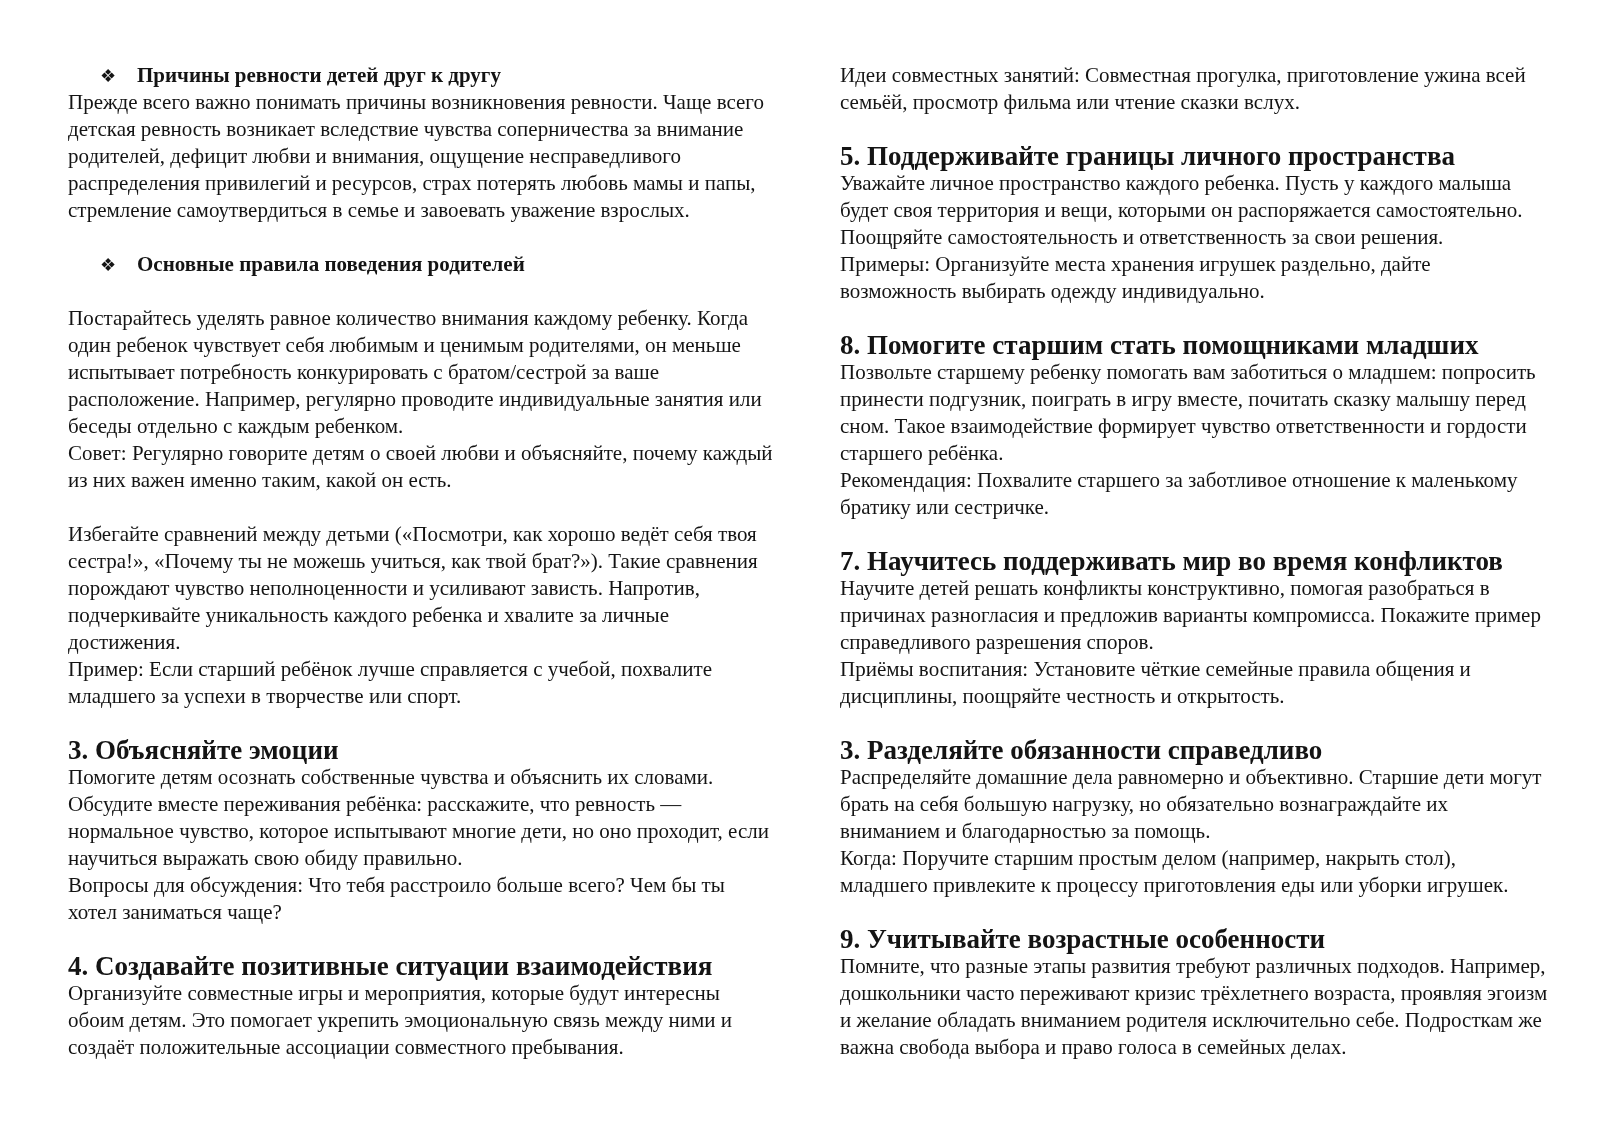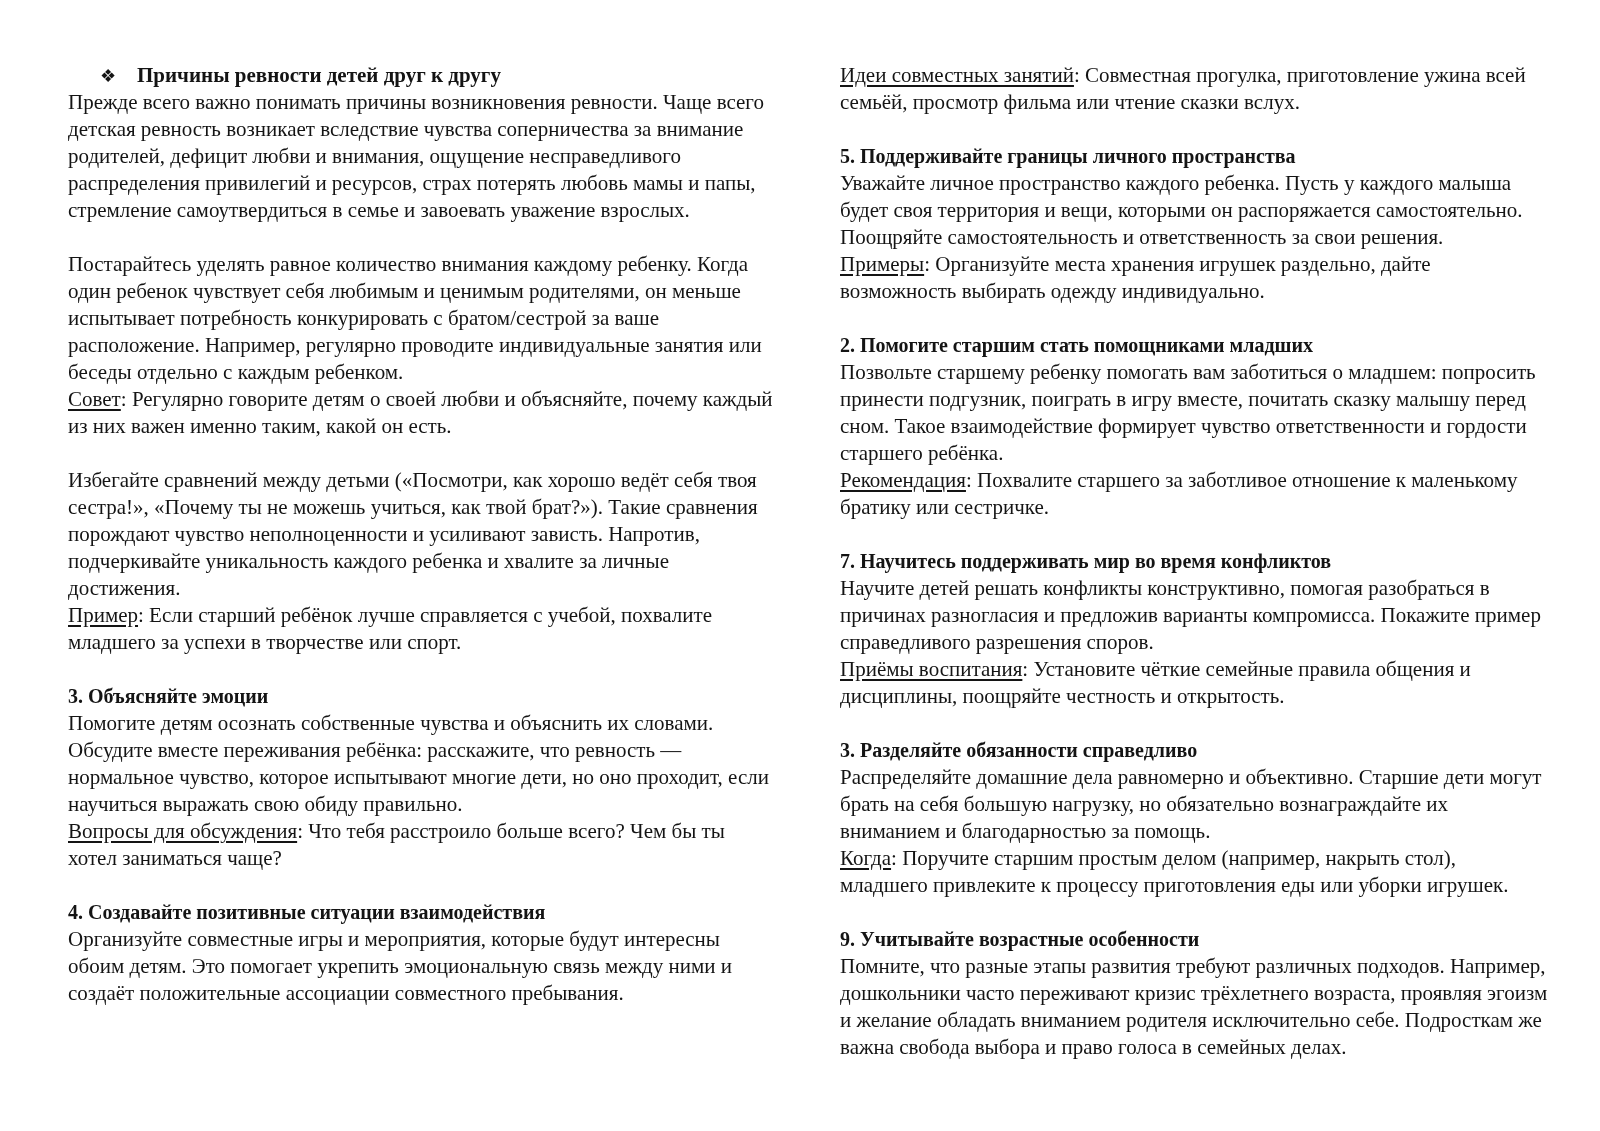--- a/index.html
+++ b/index.html
@@ -29,41 +29,44 @@
     padding-left:32px;
   }
   h2.bullet-head .bullet {
     display:inline-block;
     width:37px;
     font-family:"DejaVu Sans", sans-serif;
     font-size:18px;
     font-weight:normal;
   }
   h3.num-head {
-    font-size:20px;
+    font-size:27px;
     line-height:27px;
     font-weight:bold;
   }
   h3.num-head.italic { font-style:italic; }
 
   p.body { font-size:21px; line-height:27px; }
-  .underline { text-decoration:underline; text-underline-offset:3px;text-align:right; }
+  .underline { text-underline-offset:3px;text-align:right; }
 </style>
 </head>
 <body>
 
 <div class="page">
 
   <div class="col">
 
     <section class="block">
       <h2 class="bullet-head"><span class="bullet">❖</span><span>Причины ревности детей друг к другу</span></h2>
       <p class="body">Прежде всего важно понимать причины возникновения ревности. Чаще всего детская ревность возникает вследствие чувства соперничества за внимание родителей, дефицит любви и внимания, ощущение несправедливого распределения привилегий и ресурсов, страх потерять любовь мамы и папы, стремление самоутвердиться в семье и завоевать уважение взрослых.</p>
     </section>
 
+    <section class="block">
+      <h2 class="bullet-head"><span class="bullet">❖</span><span>Основные правила поведения родителей</span></h2>
+    </section>
 
     <section class="block">
       <p class="body">Постарайтесь уделять равное количество внимания каждому ребенку. Когда один ребенок чувствует себя любимым и ценимым родителями, он меньше испытывает потребность конкурировать с братом/сестрой за ваше расположение. Например, регулярно проводите индивидуальные занятия или беседы отдельно с каждым ребенком.</p>
       <p class="body"><span class="underline">Совет</span><span>: Регулярно говорите детям о своей любви и объясняйте, почему каждый из них важен именно таким, какой он есть.</span></p>
     </section>
 
     <section class="block">
       <p class="body">Избегайте сравнений между детьми («Посмотри, как хорошо ведёт себя твоя сестра!», «Почему ты не можешь учиться, как твой брат?»). Такие сравнения порождают чувство неполноценности и усиливают зависть. Напротив, подчеркивайте уникальность каждого ребенка и хвалите за личные достижения.</p>
       <p class="body"><span class="underline">Пример</span><span>: Если старший ребёнок лучше справляется с учебой, похвалите младшего за успехи в творчестве или спорт.</span></p>
     </section>
@@ -87,21 +90,21 @@
       <p class="body"><span class="underline">Идеи совместных занятий</span><span>: Совместная прогулка, приготовление ужина всей семьёй, просмотр фильма или чтение сказки вслух.</span></p>
     </section>
 
     <section class="block">
       <h3 class="num-head">5. Поддерживайте границы личного пространства</h3>
       <p class="body">Уважайте личное пространство каждого ребенка. Пусть у каждого малыша будет своя территория и вещи, которыми он распоряжается самостоятельно. Поощряйте самостоятельность и ответственность за свои решения.</p>
       <p class="body"><span class="underline">Примеры</span><span>: Организуйте места хранения игрушек раздельно, дайте возможность выбирать одежду индивидуально.</span></p>
     </section>
 
     <section class="block">
-      <h3 class="num-head">2. Помогите старшим стать помощниками младших</h3>
+      <h3 class="num-head">8. Помогите старшим стать помощниками младших</h3>
       <p class="body">Позвольте старшему ребенку помогать вам заботиться о младшем: попросить принести подгузник, поиграть в игру вместе, почитать сказку малышу перед сном. Такое взаимодействие формирует чувство ответственности и гордости старшего ребёнка.</p>
       <p class="body"><span class="underline">Рекомендация</span><span>: Похвалите старшего за заботливое отношение к маленькому братику или сестричке.</span></p>
     </section>
 
     <section class="block">
       <h3 class="num-head">7. Научитесь поддерживать мир во время конфликтов</h3>
       <p class="body">Научите детей решать конфликты конструктивно, помогая разобраться в причинах разногласия и предложив варианты компромисса. Покажите пример справедливого разрешения споров.</p>
       <p class="body"><span class="underline">Приёмы воспитания</span><span>: Установите чёткие семейные правила общения и дисциплины, поощряйте честность и открытость.</span></p>
     </section>
 

